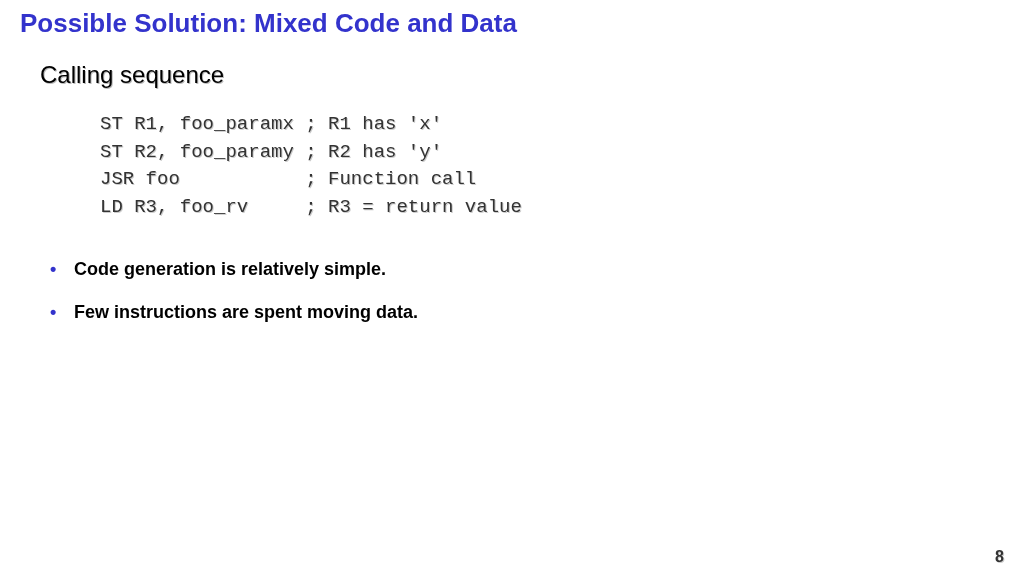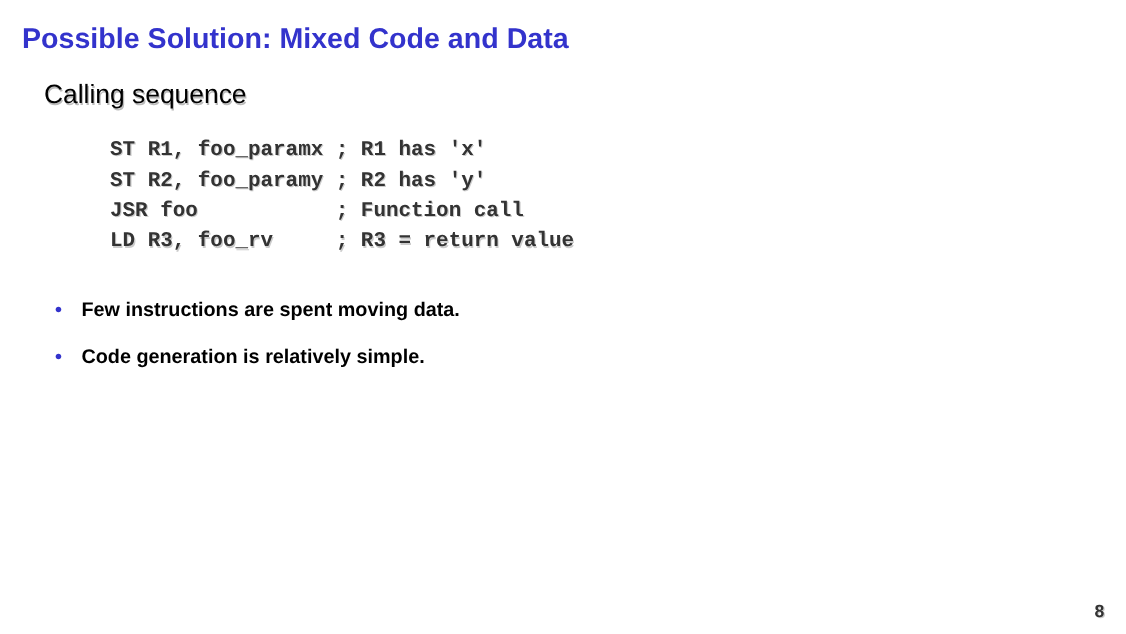--- a/index.html
+++ b/index.html
@@ -6,21 +6,21 @@
     margin: 0;
     padding: 0;
     width: 1024px;
     height: 576px;
     background: #ffffff;
     font-family: Arial, Helvetica, sans-serif;
     position: relative;
     overflow: hidden;
   }
   .slide {
-    padding: 20px 20px 20px 20px;
+    padding: 8px 20px 20px 20px;
     box-sizing: border-box;
     width: 100%;
     height: 100%;
     position: relative;
   }
   .title {
     color: #3333cc;
     font-size: 26px;
     font-weight: bold;
     margin: 0 0 22px 0;
@@ -28,21 +28,21 @@
   .subtitle {
     color: #000000;
     font-size: 24px;
     font-weight: normal;
     margin: 0 0 22px 20px;
     text-shadow: 1px 1px 0 #bbbbbb;
   }
   .code-block {
     font-family: "Courier New", Courier, monospace;
     font-size: 19px;
-    font-weight: bold;
+    font-weight: normal;
     color: #333333;
     margin-left: 80px;
     line-height: 1.45;
     text-shadow: 1px 1px 0 #cccccc;
     white-space: pre;
     margin-top: 20px;
   }
   .bullets {
     margin-top: 38px;
     margin-left: 30px;
@@ -81,18 +81,18 @@
 <div class="slide">
   <h1 class="title">Possible Solution: Mixed Code and Data</h1>
   <h2 class="subtitle">Calling sequence</h2>
 
   <div class="code-block"><span>ST R1, foo_paramx ; R1 has 'x'</span>
 <span>ST R2, foo_paramy ; R2 has 'y'</span>
 <span>JSR foo           ; Function call</span>
 <span>LD R3, foo_rv     ; R3 = return value</span></div>
 
   <ul class="bullets">
+    <li>Code generation is relatively simple.</li>
     <li>Few instructions are spent moving data.</li>
-    <li>Code generation is relatively simple.</li>
   </ul>
 
   <div class="page-number">8</div>
 </div>
 
 </body></html>

